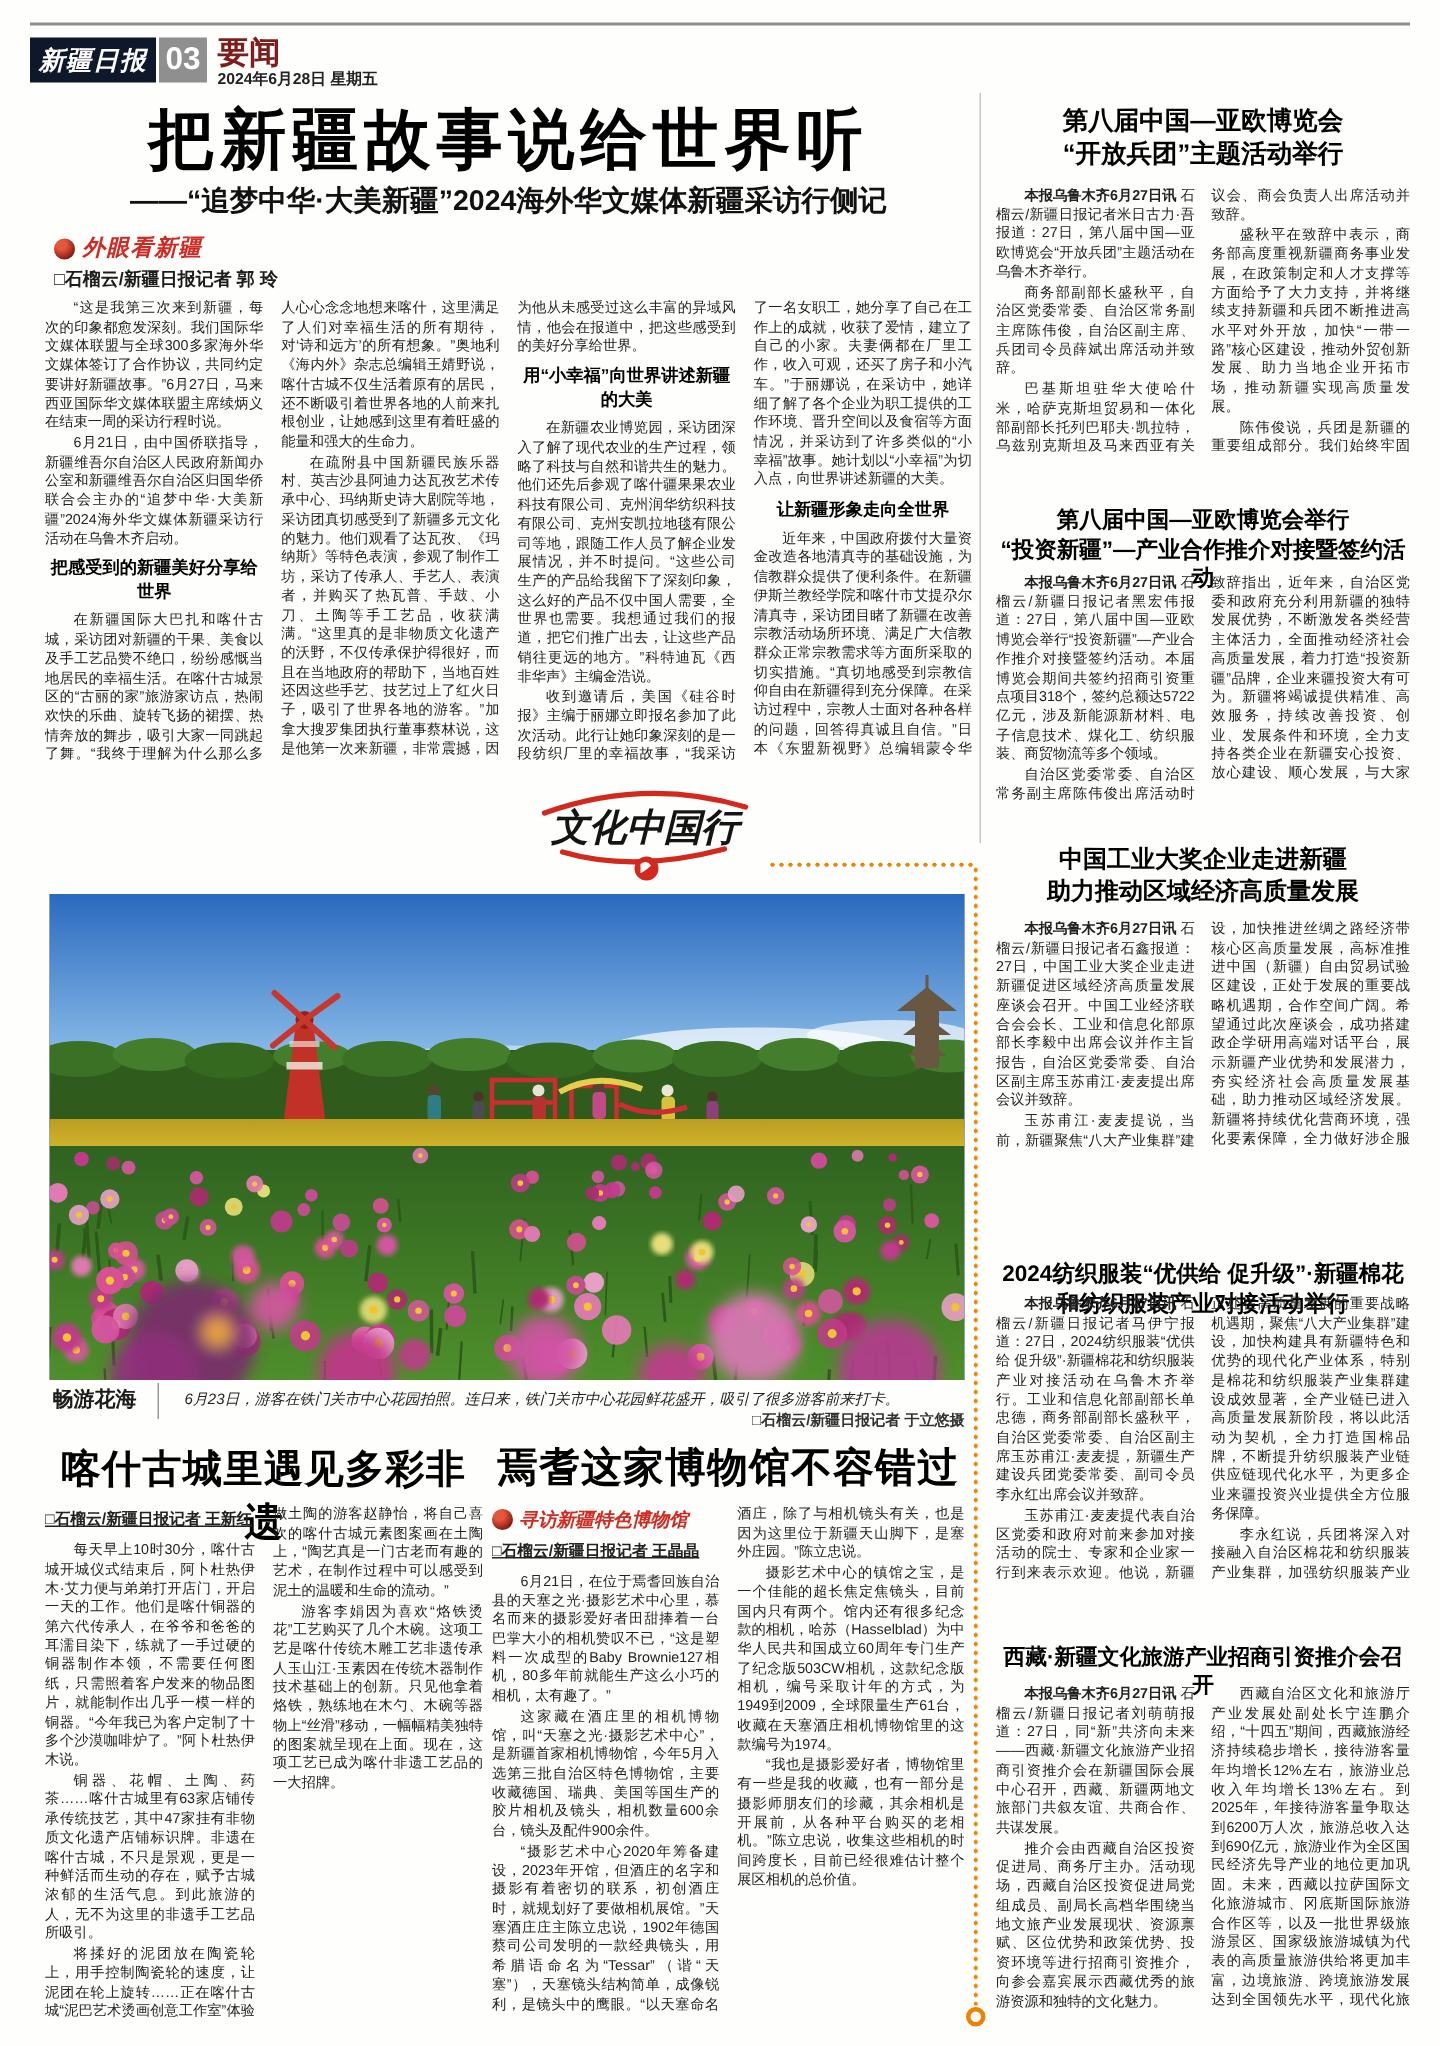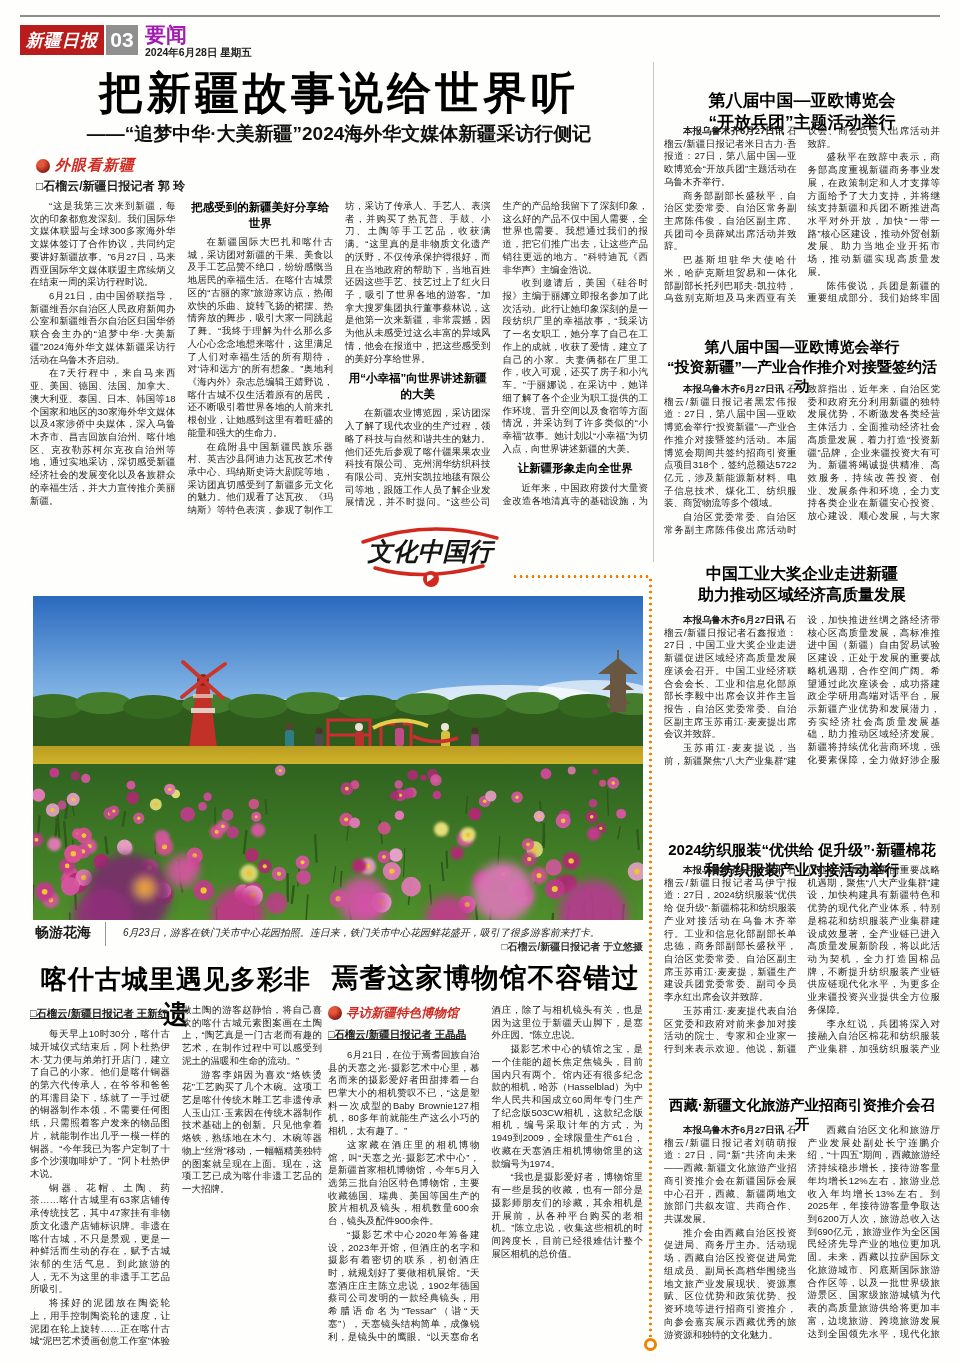--- a/index.html
+++ b/index.html
@@ -2,26 +2,26 @@
 <html><head>
 <meta charset="utf-8">
 <style>
   * { margin:0; padding:0; box-sizing:border-box; }
   html,body { background:#e8e8e4; }
   body { font-family:"Liberation Sans","DejaVu Sans",sans-serif; color:#1c1c1c; }
   #page { position:relative; width:960px; height:1364px; margin:0 auto; background:#fefefc; overflow:hidden; }
 
   
   .top-rule { position:absolute; left:20px; top:15px; width:920px; height:2px; background:#8d8d8d; }
-  .masthead-box { position:absolute; left:20px; top:25px; width:84px; height:30px; background:#b91c1c; color:#fff;
+  .masthead-box { position:absolute; left:20px; top:25px; width:84px; height:30px; background:#0f172a; color:#fff;
     display:flex; align-items:center; justify-content:center; font-weight:900; font-size:17px; letter-spacing:1px;
     font-style:italic; font-family:"Liberation Serif","DejaVu Serif",serif; }
   .pagenum-box { position:absolute; left:106px; top:25px; width:32px; height:30px; background:#8f8f8f; color:#fff;
     display:flex; align-items:center; justify-content:center; font-weight:700; font-size:21px; }
-  .section-name { position:absolute; left:145px; top:21px; font-size:21px; font-weight:900; color:#a21caf; }
+  .section-name { position:absolute; left:145px; top:21px; font-size:21px; font-weight:900; color:#7f1d1d; }
   .date-line { position:absolute; left:145px; top:46px; font-size:10.5px; font-weight:700; color:#222; }
 
   
   .main-headline { position:absolute; left:30px; top:64px; width:618px; text-align:center;
     font-size:44px; font-weight:900; letter-spacing:4px; color:#000; }
   .main-deck { position:absolute; left:30px; top:121px; width:618px; text-align:center;
     font-size:19px; font-weight:700; color:#111; }
   .col-badge { position:absolute; left:36px; top:156px; display:flex; align-items:center; gap:5px; }
   .pom-icon { width:14px; height:14px; border-radius:50%;
     background:radial-gradient(circle at 35% 30%, #e4573b 0 25%, #8e1f14 70%, #5d120b 100%); display:inline-block; }
@@ -36,21 +36,21 @@
   .article-body p.lead b, .article-body p b { font-weight:900; }
   .article-body p.byline-inline { text-indent:0; font-weight:700; font-size:10.5px; margin:2px 0 8px;text-decoration:underline; }
   .badge-inline { display:flex; align-items:center; gap:4px; margin:1px 0 5px; }
   .badge-inline .t { color:#d02a22; font-weight:900; font-style:italic; font-size:12.5px; }
 
   #main-body { left:30px; top:200px; width:618px; height:318px; column-count:4; }
 
   
   .r-head { position:absolute; left:664px; width:276px; text-align:center; font-weight:900; color:#000; line-height:1.3; }
   .r-body { left:664px; width:276px; column-count:2; column-gap:11px; }
-  .h-a { font-size:17px;margin-top:20px; } .h-b { font-size:15px; } .h-c { font-size:16px; }
+  .h-a { font-size:17px; } .h-b { font-size:15px; } .h-c { font-size:16px; }
   .h-d { font-size:15px;margin-top:24px; } .h-e { font-size:14.5px; }
 
   .v-rule { position:absolute; left:653px; top:62px; width:1px; height:500px; background:#c7c7c3; }
 
   
   .dot-h { position:absolute; left:512px; top:574px; width:138px; height:5px;
     background-image:radial-gradient(circle,#ef8200 1.3px,transparent 1.6px); background-size:6px 5px; background-repeat:repeat-x; }
   .dot-v { position:absolute; left:648px; top:577px; width:5px; height:760px;
     background-image:radial-gradient(circle,#ef8200 1.3px,transparent 1.6px); background-size:5px 6px; background-repeat:repeat-y; }
   .dot-end { position:absolute; left:644px; top:1338px; width:13px; height:13px; border:3px solid #ef8200;
@@ -85,21 +85,20 @@
   <div class="main-headline">把新疆故事说给世界听</div>
   <div class="main-deck">——“追梦中华·大美新疆”2024海外华文媒体新疆采访行侧记</div>
   <div class="col-badge">
     <span class="pom-icon"></span>
     <span class="t">外眼看新疆</span>
   </div>
   <div class="main-byline">□石榴云/新疆日报记者 郭 玲</div>
   <div id="main-body" class="article-body">
       <p class="body">“这是我第三次来到新疆，每次的印象都愈发深刻。我们国际华文媒体联盟与全球300多家海外华文媒体签订了合作协议，共同约定要讲好新疆故事。”6月27日，马来西亚国际华文媒体联盟主席续炳义在结束一周的采访行程时说。</p>
       <p class="body">6月21日，由中国侨联指导，新疆维吾尔自治区人民政府新闻办公室和新疆维吾尔自治区归国华侨联合会主办的“追梦中华·大美新疆”2024海外华文媒体新疆采访行活动在乌鲁木齐启动。</p>
-      <p class="body">在7天行程中，来自马来西亚、美国、德国、法国、加拿大、澳大利亚、泰国、日本、韩国等18个国家和地区的30家海外华文媒体以及4家涉侨中央媒体，深入乌鲁木齐市、昌吉回族自治州、喀什地区、克孜勒苏柯尔克孜自治州等地，通过实地采访，深切感受新疆经济社会的发展变化以及各族群众的幸福生活，并大力宣传推介美丽新疆。</p>
       <p class="subhead">把感受到的新疆美好分享给世界</p>
       <p class="body">在新疆国际大巴扎和喀什古城，采访团对新疆的干果、美食以及手工艺品赞不绝口，纷纷感慨当地居民的幸福生活。在喀什古城景区的“古丽的家”旅游家访点，热闹欢快的乐曲、旋转飞扬的裙摆、热情奔放的舞步，吸引大家一同跳起了舞。“我终于理解为什么那么多人心心念念地想来喀什，这里满足了人们对幸福生活的所有期待，对‘诗和远方’的所有想象。”奥地利《海内外》杂志总编辑王婧野说，喀什古城不仅生活着原有的居民，还不断吸引着世界各地的人前来扎根创业，让她感到这里有着旺盛的能量和强大的生命力。</p>
       <p class="body">在疏附县中国新疆民族乐器村、英吉沙县阿迪力达瓦孜艺术传承中心、玛纳斯史诗大剧院等地，采访团真切感受到了新疆多元文化的魅力。他们观看了达瓦孜、《玛纳斯》等特色表演，参观了制作工坊，采访了传承人、手艺人、表演者，并购买了热瓦普、手鼓、小刀、土陶等手工艺品，收获满满。“这里真的是非物质文化遗产的沃野，不仅传承保护得很好，而且在当地政府的帮助下，当地百姓还因这些手艺、技艺过上了红火日子，吸引了世界各地的游客。”加拿大搜罗集团执行董事蔡林说，这是他第一次来新疆，非常震撼，因为他从未感受过这么丰富的异域风情，他会在报道中，把这些感受到的美好分享给世界。</p>
       <p class="subhead">用“小幸福”向世界讲述新疆的大美</p>
       <p class="body">在新疆农业博览园，采访团深入了解了现代农业的生产过程，领略了科技与自然和谐共生的魅力。他们还先后参观了喀什疆果果农业科技有限公司、克州润华纺织科技有限公司、克州安凯拉地毯有限公司等地，跟随工作人员了解企业发展情况，并不时提问。“这些公司生产的产品给我留下了深刻印象，这么好的产品不仅中国人需要，全世界也需要。我想通过我们的报道，把它们推广出去，让这些产品销往更远的地方。”科特迪瓦《西非华声》主编金浩说。</p>
       <p class="body">收到邀请后，美国《硅谷时报》主编于丽娜立即报名参加了此次活动。此行让她印象深刻的是一段纺织厂里的幸福故事，“我采访了一名女职工，她分享了自己在工作上的成就，收获了爱情，建立了自己的小家。夫妻俩都在厂里工作，收入可观，还买了房子和小汽车。”于丽娜说，在采访中，她详细了解了各个企业为职工提供的工作环境、晋升空间以及食宿等方面情况，并采访到了许多类似的“小幸福”故事。她计划以“小幸福”为切入点，向世界讲述新疆的大美。</p>
       <p class="subhead">让新疆形象走向全世界</p>
       <p class="body">近年来，中国政府拨付大量资金改造各地清真寺的基础设施，为信教群众提供了便利条件。在新疆伊斯兰教经学院和喀什市艾提尕尔清真寺，采访团目睹了新疆在改善宗教活动场所环境、满足广大信教群众正常宗教需求等方面所采取的切实措施。“真切地感受到宗教信仰自由在新疆得到充分保障。在采访过程中，宗教人士面对各种各样的问题，回答得真诚且自信。”日本《东盟新视野》总编辑蒙令华说，事实证明，网络上一些言论都是不实的。</p>
     </div>
 
@@ -532,21 +531,21 @@
   <div class="caption-row">
     <div class="caption-label">畅游花海</div>
     <div class="caption-div"></div>
     <div class="caption-text">6月23日，游客在铁门关市中心花园拍照。连日来，铁门关市中心花园鲜花盛开，吸引了很多游客前来打卡。</div>
     <div class="caption-credit">□石榴云/新疆日报记者 于立悠摄</div>
   </div>
 
   <div id="head-f" class="b-head">喀什古城里遇见多彩非遗</div>
   <div id="body-f" class="article-body">
     <p class="byline-inline">□石榴云/新疆日报记者 王新红</p>
-  <p class="body">每天早上10时30分，喀什古城开城仪式结束后，阿卜杜热伊木·艾力便与弟弟打开店门，建立了自己的小家。他们是喀什铜器的第六代传承人，在爷爷和爸爸的耳濡目染下，练就了一手过硬的铜器制作本领，不需要任何图纸，只需照着客户发来的物品图片，就能制作出几乎一模一样的铜器。“今年我已为客户定制了十多个沙漠咖啡炉了。”阿卜杜热伊木说。</p>
+  <p class="body">每天早上10时30分，喀什古城开城仪式结束后，阿卜杜热伊木·艾力便与弟弟打开店门，开启一天的工作。他们是喀什铜器的第六代传承人，在爷爷和爸爸的耳濡目染下，练就了一手过硬的铜器制作本领，不需要任何图纸，只需照着客户发来的物品图片，就能制作出几乎一模一样的铜器。“今年我已为客户定制了十多个沙漠咖啡炉了。”阿卜杜热伊木说。</p>
       <p class="body">铜器、花帽、土陶、药茶……喀什古城里有63家店铺传承传统技艺，其中47家挂有非物质文化遗产店铺标识牌。非遗在喀什古城，不只是景观，更是一种鲜活而生动的存在，赋予古城浓郁的生活气息。到此旅游的人，无不为这里的非遗手工艺品所吸引。</p>
       <p class="body">将揉好的泥团放在陶瓷轮上，用手控制陶瓷轮的速度，让泥团在轮上旋转……正在喀什古城“泥巴艺术烫画创意工作室”体验做土陶的游客赵静怡，将自己喜欢的喀什古城元素图案画在土陶上，“陶艺真是一门古老而有趣的艺术，在制作过程中可以感受到泥土的温暖和生命的流动。”</p>
       <p class="body">游客李娟因为喜欢“烙铁烫花”工艺购买了几个木碗。这项工艺是喀什传统木雕工艺非遗传承人玉山江·玉素因在传统木器制作技术基础上的创新。只见他拿着烙铁，熟练地在木勺、木碗等器物上“丝滑”移动，一幅幅精美独特的图案就呈现在上面。现在，这项工艺已成为喀什非遗工艺品的一大招牌。</p>
     </div>
 
   <div id="head-g" class="b-head">焉耆这家博物馆不容错过</div>
   <div id="body-g" class="article-body">
     <div class="badge-inline">
       <span class="pom-icon"></span>
       <span class="t">寻访新疆特色博物馆</span>

